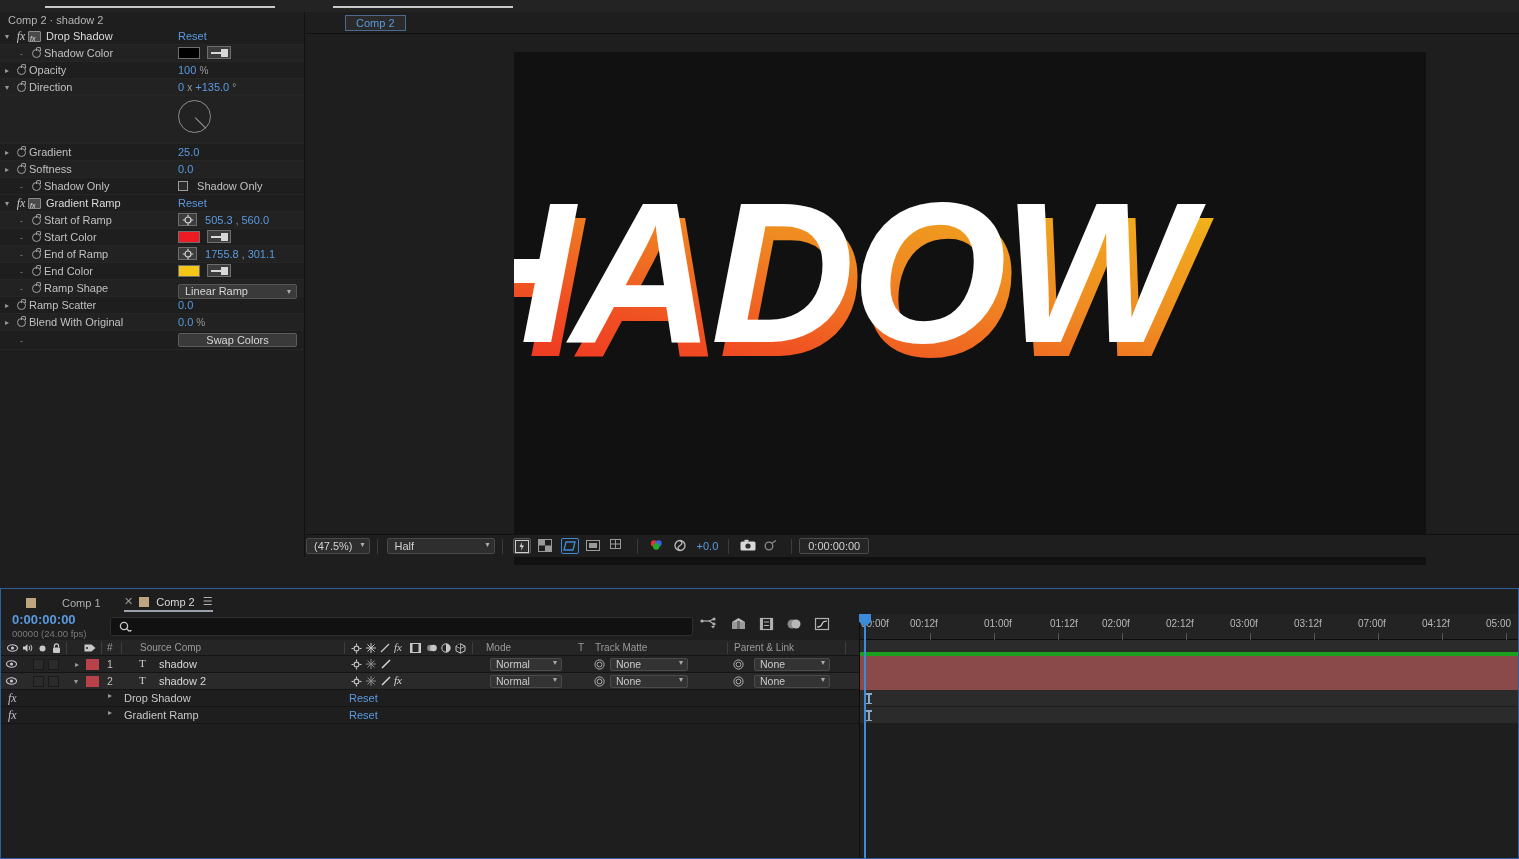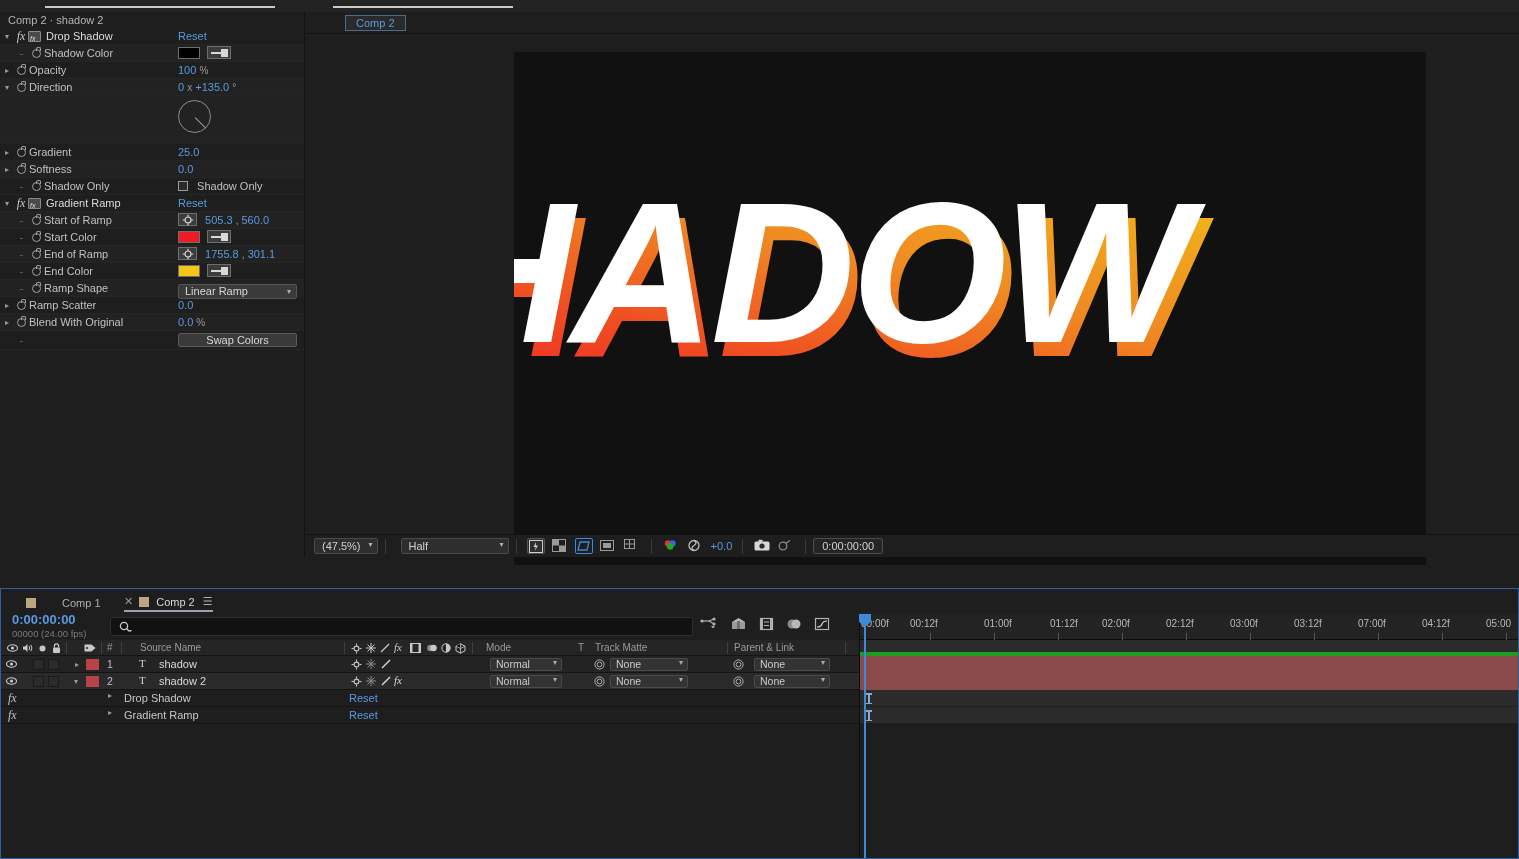--- a/index.html
+++ b/index.html
@@ -85,21 +85,21 @@
               background:#2a2a2a; border:1px solid #4a6a92; color:#5a9ae0; font-size:11px; }
   .comp-stage { position:absolute; left:0; top:22px; width:1213px; height:512px; background:#1e1e1e; }
   .comp-canvas { position:absolute; left:208px; top:18px; width:912px; height:513px; background:#111111;
                  overflow:hidden; }
   .shadow-word { position:absolute; left:0; top:0; width:912px; height:513px; }
   .shadow-word svg { display:block; }
   .comp-toolbar { position:absolute; left:0; bottom:0; width:1213px; height:23px; background:#1e1e1e;
                   border-top:1px solid #111; display:flex; align-items:center; }
   .tb-sel { height:16px; background:#2e2e2e; border:1px solid #4a4a4a; border-radius:2px;
             font-size:11px; color:#d0d0d0; line-height:14px; padding:0 16px 0 7px; position:relative;
-            margin-left:8px; }
+            }
   .tb-sel .cv { position:absolute; right:4px; top:-1px; font-size:8px; color:#b0b0b0; }
   .tb-sep { width:1px; height:15px; background:#3a3a3a; margin:0 7px; }
   .tb-ico { width:18px; height:16px; margin:0 3px; position:relative; border-radius:2px; }
   .tb-ico svg { position:absolute; left:1px; top:1px; }
   .tb-txt { font-size:11px; color:#5a9ae0; margin-left:4px; }
   .tb-time { height:16px; border:1px solid #4a4a4a; background:#252525; border-radius:2px;
              font-size:11px; color:#d0d0d0; line-height:14px; padding:0 8px; }
 
   
   .tl-panel { position:absolute; left:0; top:588px; width:1519px; height:271px; background:#1e1e1e;
@@ -402,21 +402,21 @@
         </div>
       </div>
     </div>
 
     <div class="comp-toolbar">
       <div class="tb-sel">
         <span>(47.5%)</span>
         <span class="cv">▾</span>
       </div>
       <div class="tb-sep"></div>
-      <div class="tb-sel" style="width:108px;margin-left:8px;">
+      <div class="tb-sel" style="width:108px;margin-left:2px;">
         <span>Half</span>
         <span class="cv">▾</span>
       </div>
       <div class="tb-sep"></div>
 
       <div class="tb-ico" style="background:#2e2e2e;border:1px solid #555;">
         <svg width="14" height="13" viewBox="0 0 14 13">
             <rect x="0.5" y="0.5" width="13" height="12" fill="none" stroke="#cfcfcf"></rect>
             <path d="M7 2 L4.5 7 H6.7 L5.8 11 L9 5.6 H6.8 Z" fill="#cfcfcf"></path>
           </svg>
@@ -600,21 +600,21 @@
       <span class="ch-div" style="left:66px;"></span>
       <span class="sw-ico" style="left:84px;">
         <svg width="12" height="10" viewBox="0 0 12 10">
             <path d="M0.5 1.5 H7.5 L11.5 5 L7.5 8.5 H0.5 Z" fill="#c8c8c8"></path>
             <circle cx="3" cy="5" r="1" fill="#252525"></circle>
           </svg>
       </span>
       <span class="ch-div" style="left:101px;"></span>
       <span class="ch-txt" style="left:107px;">#</span>
       <span class="ch-div" style="left:121px;"></span>
-      <span class="ch-txt" style="left:140px;">Source Name</span>
+      <span class="ch-txt" style="left:140px;">Source Comp</span>
       <span class="ch-div" style="left:344px;"></span>
       <span class="sw-ico" style="left:351px;">
         <svg width="11" height="11" viewBox="0 0 11 11">
             <circle cx="5.5" cy="5.5" r="2.4" fill="none" stroke="#c8c8c8" stroke-width="1.1"></circle>
             <line x1="5.5" y1="0.5" x2="5.5" y2="2.6" stroke="#c8c8c8" stroke-width="1.1"></line>
             <line x1="5.5" y1="8.4" x2="5.5" y2="10.5" stroke="#c8c8c8" stroke-width="1.1"></line>
             <line x1="0.5" y1="5.5" x2="2.6" y2="5.5" stroke="#c8c8c8" stroke-width="1.1"></line>
             <line x1="8.4" y1="5.5" x2="10.5" y2="5.5" stroke="#c8c8c8" stroke-width="1.1"></line>
           </svg>
       </span>

